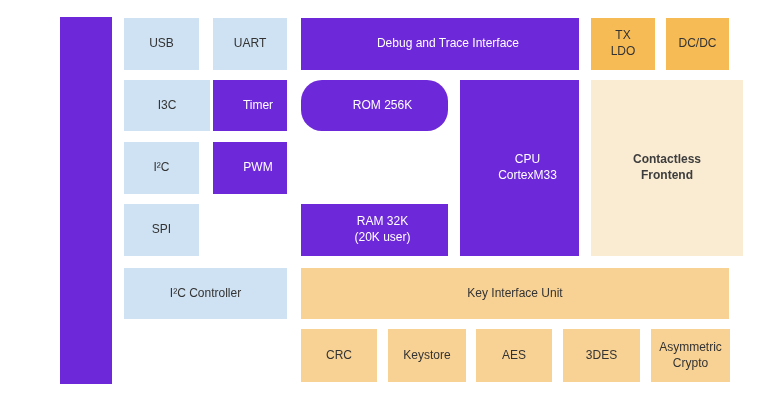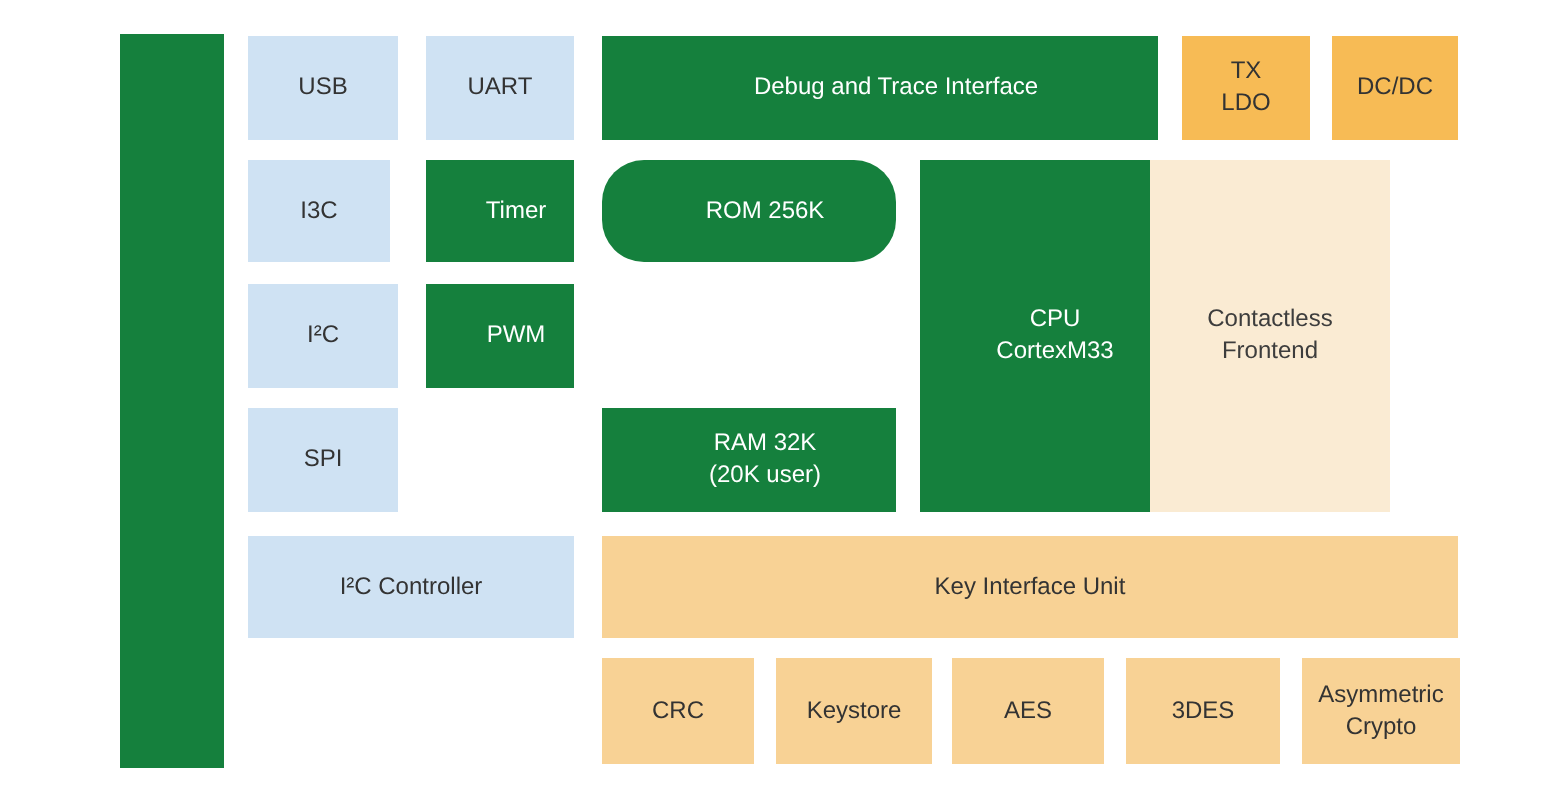--- a/index.html
+++ b/index.html
@@ -19,46 +19,46 @@
     position: absolute;
     display: flex;
     align-items: center;
     justify-content: center;
     text-align: center;
     font-size: 12px;
     line-height: 1.3;
     white-space: pre-line;
     box-sizing: border-box;
   }
-  .c-blue   { background: #15803d; color: #ffffff; padding-left: 16px; }
+  .c-blue   { background: #6d28d9; color: #ffffff; padding-left: 16px; }
   .c-lblue  { background: #CFE2F3; color: #333333; }
   .c-orange { background: #F7BB55; color: #333333; }
   .c-lorange{ background: #F8D295; color: #333333; }
   .c-cream  { background: #FAEBD3; color: #3d3d3d; }
 </style>
 </head>
 <body>
 
 <div id="stage">
 
   <div class="blk c-blue" style="left:60px; top:17px; width:52px; height:367px;"></div>
 
   <div class="blk c-lblue" style="left:124px; top:18px; width:75px; height:52px;">USB</div>
   <div class="blk c-lblue" style="left:213px; top:18px; width:74px; height:52px;">UART</div>
   <div class="blk c-blue" style="left:301px; top:18px; width:278px; height:52px;">Debug and Trace Interface</div>
   <div class="blk c-orange" style="left:591px; top:18px; width:64px; height:52px;">TX
 LDO</div>
   <div class="blk c-orange" style="left:666px; top:18px; width:63px; height:52px;">DC/DC</div>
 
-  <div class="blk c-lblue" style="left:124px; top:80px; width:71px; height:51px;">I3C</div>
+  <div class="blk c-lblue" style="left:124px; top:80px; width:86px; height:51px;">I3C</div>
   <div class="blk c-blue" style="left:213px; top:80px; width:74px; height:51px;">Timer</div>
   <div class="blk c-blue" style="left:301px; top:80px; width:147px; height:51px;border-radius:21px;">ROM 256K</div>
   <div class="blk c-blue" style="left:460px; top:80px; width:119px; height:176px;">CPU
 CortexM33</div>
-  <div class="blk c-cream" style="left:575px; top:80px; width:120px; height:176px;">Contactless
+  <div class="blk c-cream" style="left:591px; top:80px; width:152px; height:176px;font-weight:bold;">Contactless
 Frontend</div>
 
   <div class="blk c-lblue" style="left:124px; top:142px; width:75px; height:52px;">I²C</div>
   <div class="blk c-blue" style="left:213px; top:142px; width:74px; height:52px;">PWM</div>
 
   <div class="blk c-lblue" style="left:124px; top:204px; width:75px; height:52px;">SPI</div>
   <div class="blk c-blue" style="left:301px; top:204px; width:147px; height:52px;">RAM 32K
 (20K user)</div>
 
   <div class="blk c-lblue" style="left:124px; top:268px; width:163px; height:51px;">I²C Controller</div>

